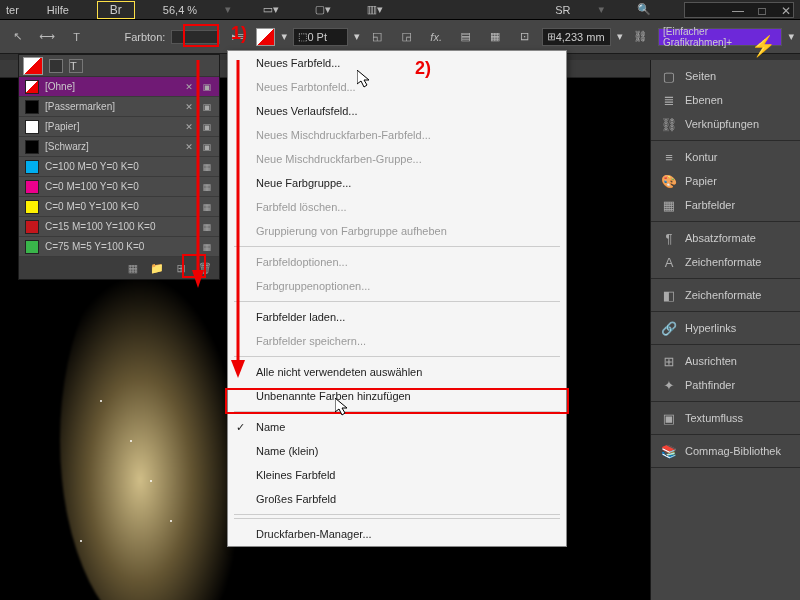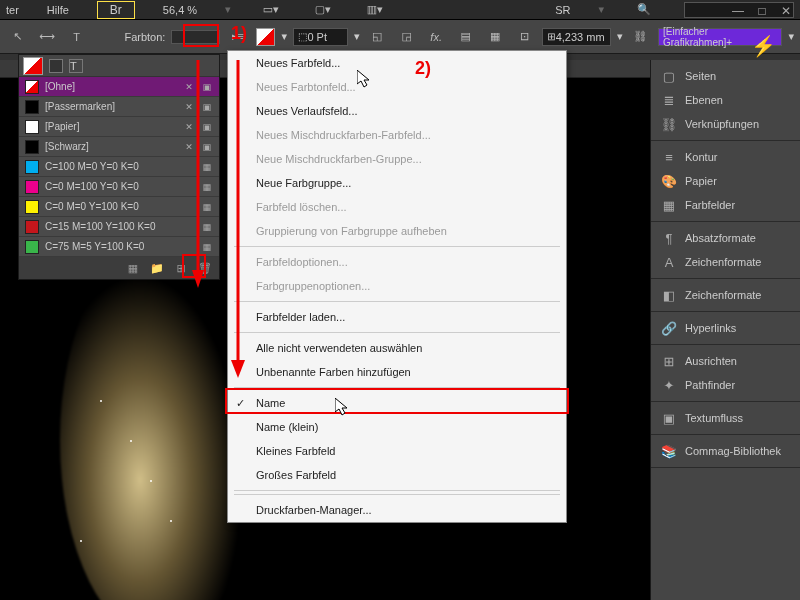--- a/index.html
+++ b/index.html
@@ -204,20 +204,21 @@
     <div class="it dis">Neues Mischdruckfarben-Farbfeld...</div>
     <div class="it dis">Neue Mischdruckfarben-Gruppe...</div>
     <div class="it">Neue Farbgruppe...</div>
     <div class="it dis">Farbfeld löschen...</div>
     <div class="it dis">Gruppierung von Farbgruppe aufheben</div>
     <div class="sep"></div>
     <div class="it dis">Farbfeldoptionen...</div>
     <div class="it dis">Farbgruppenoptionen...</div>
     <div class="sep"></div>
     <div class="it">Farbfelder laden...</div>
+    <div class="it dis">Farbfelder speichern...</div>
     <div class="sep"></div>
     <div class="it">Alle nicht verwendeten auswählen</div>
     <div class="it">Unbenannte Farben hinzufügen</div>
     <div class="sep"></div>
     <div class="it chk">Name</div>
     <div class="it">Name (klein)</div>
     <div class="it">Kleines Farbfeld</div>
     <div class="it">Großes Farbfeld</div>
     <div class="sep"></div>
     <div class="sep"></div>

